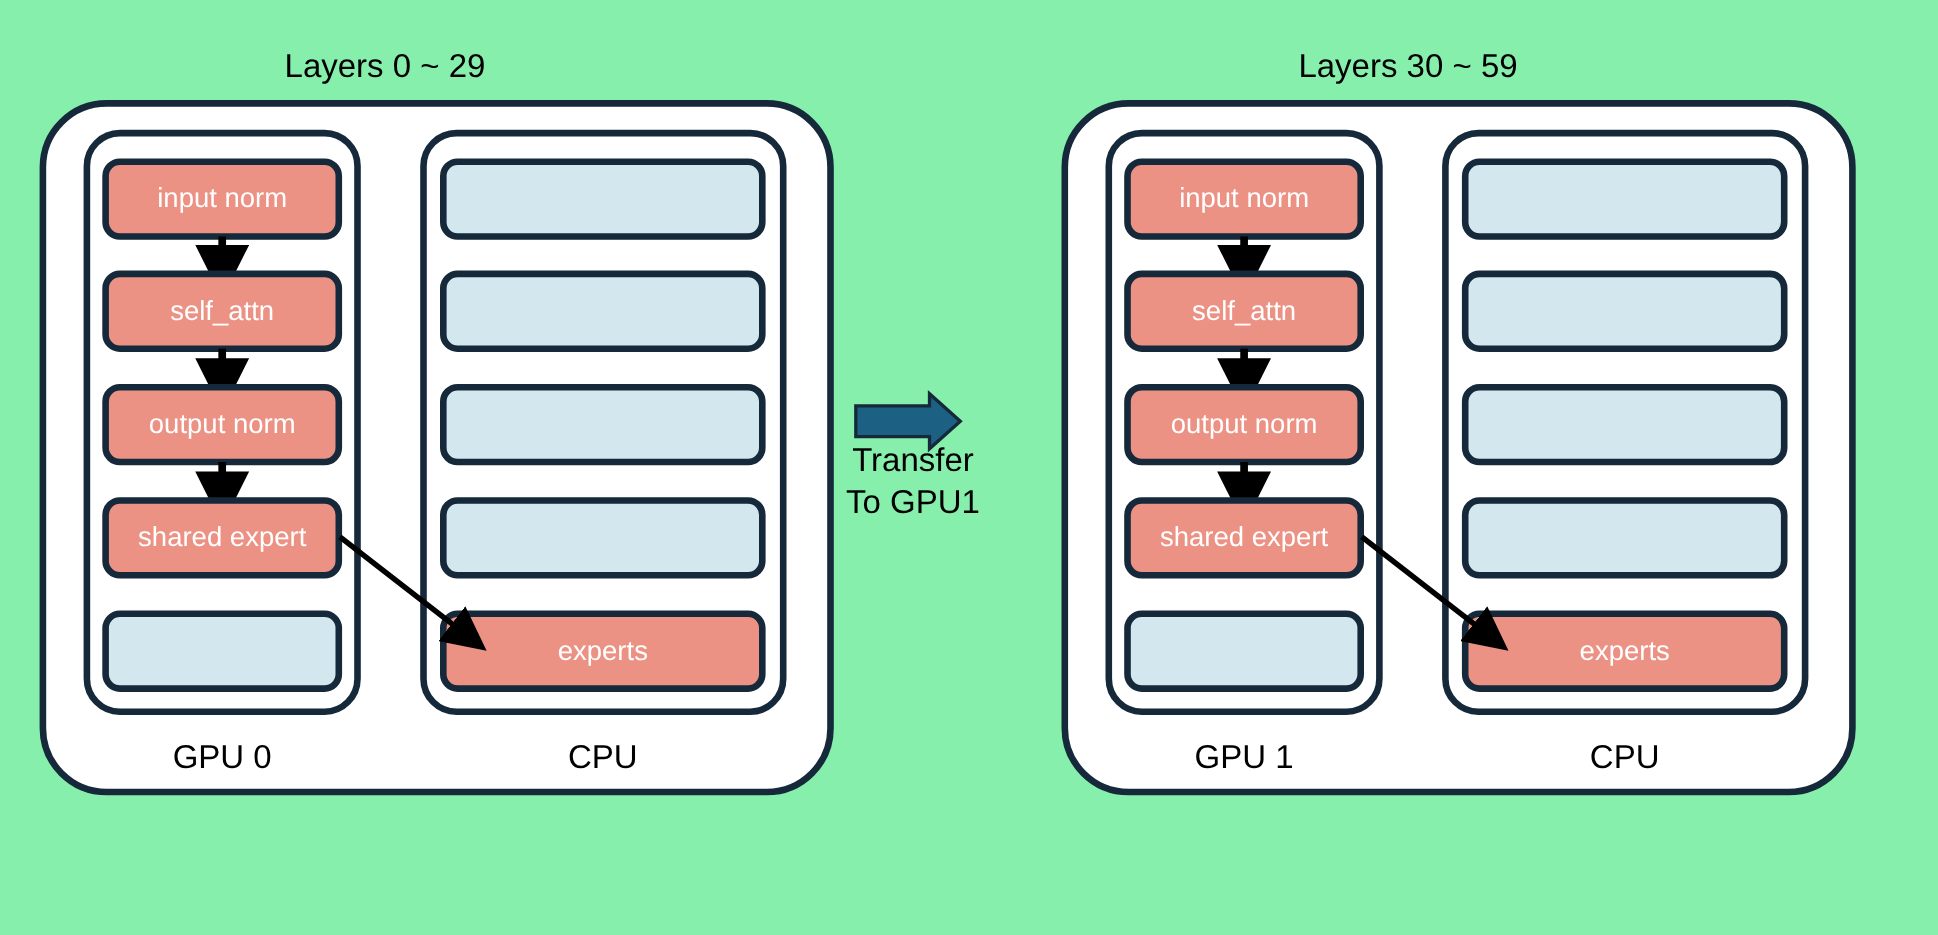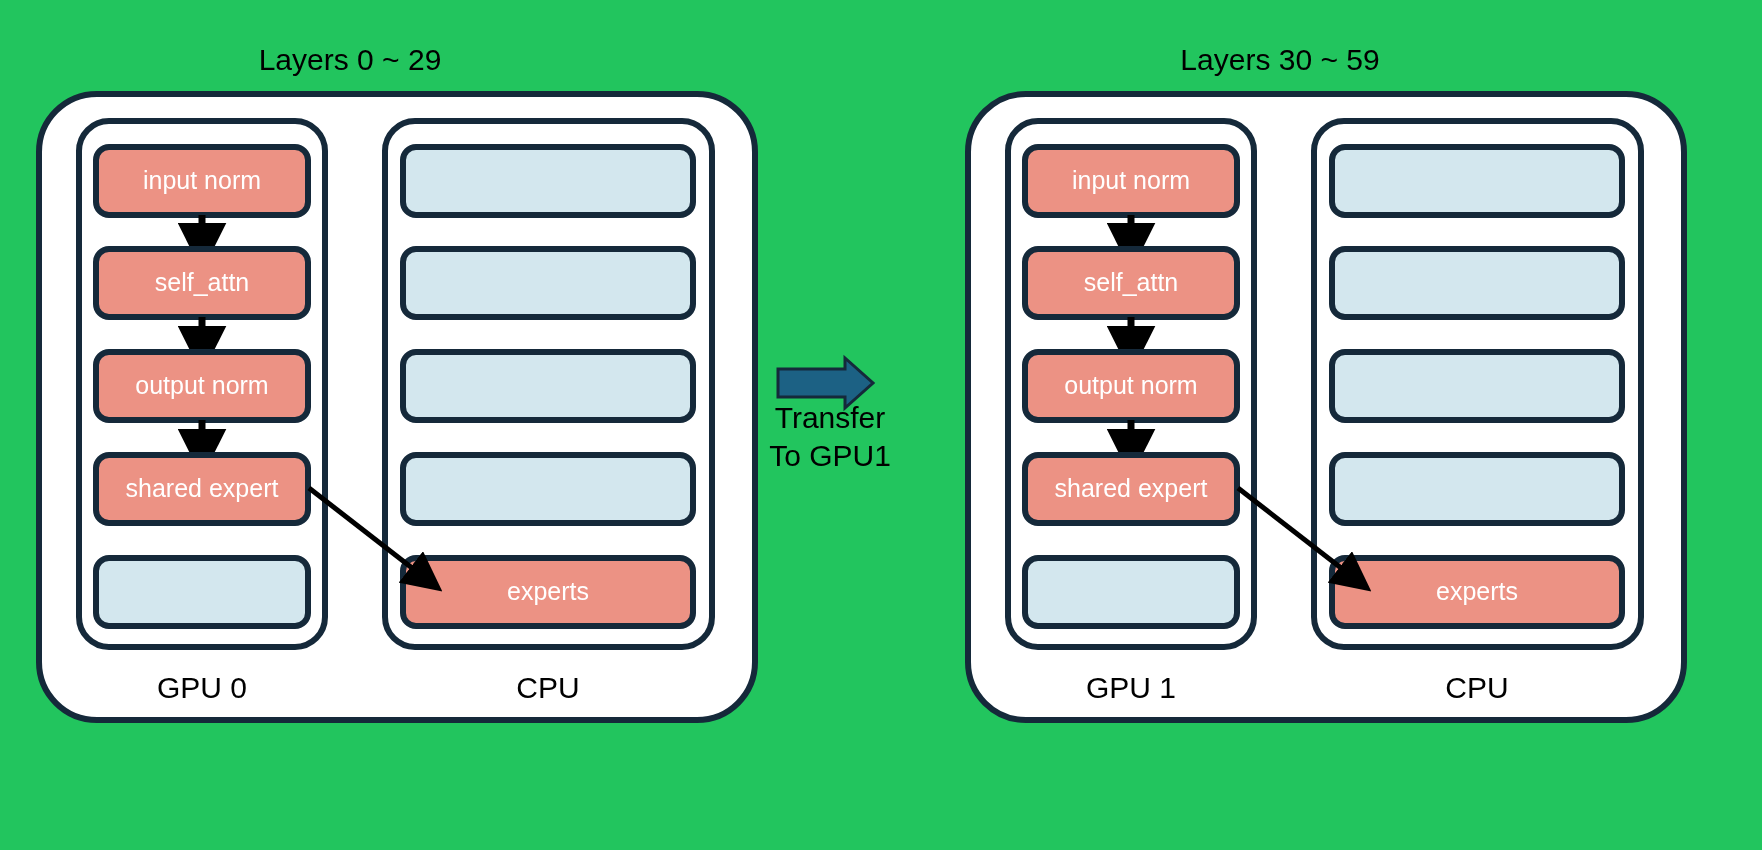--- a/index.html
+++ b/index.html
@@ -10,21 +10,21 @@
   body {
     width: 1762px;
     height: 850px;
     overflow: hidden;
     font-family: "Liberation Sans", sans-serif;
   }
   #stage {
     position: relative;
     width: 1762px;
     height: 850px;
-    background: #22c55e;
+    background: #86efac;
   }
   svg#diagram {
     position: absolute;
     left: 0;
     top: 0;
     width: 1762px;
     height: 850px;
     display: block;
   }
   .panel-frame {

